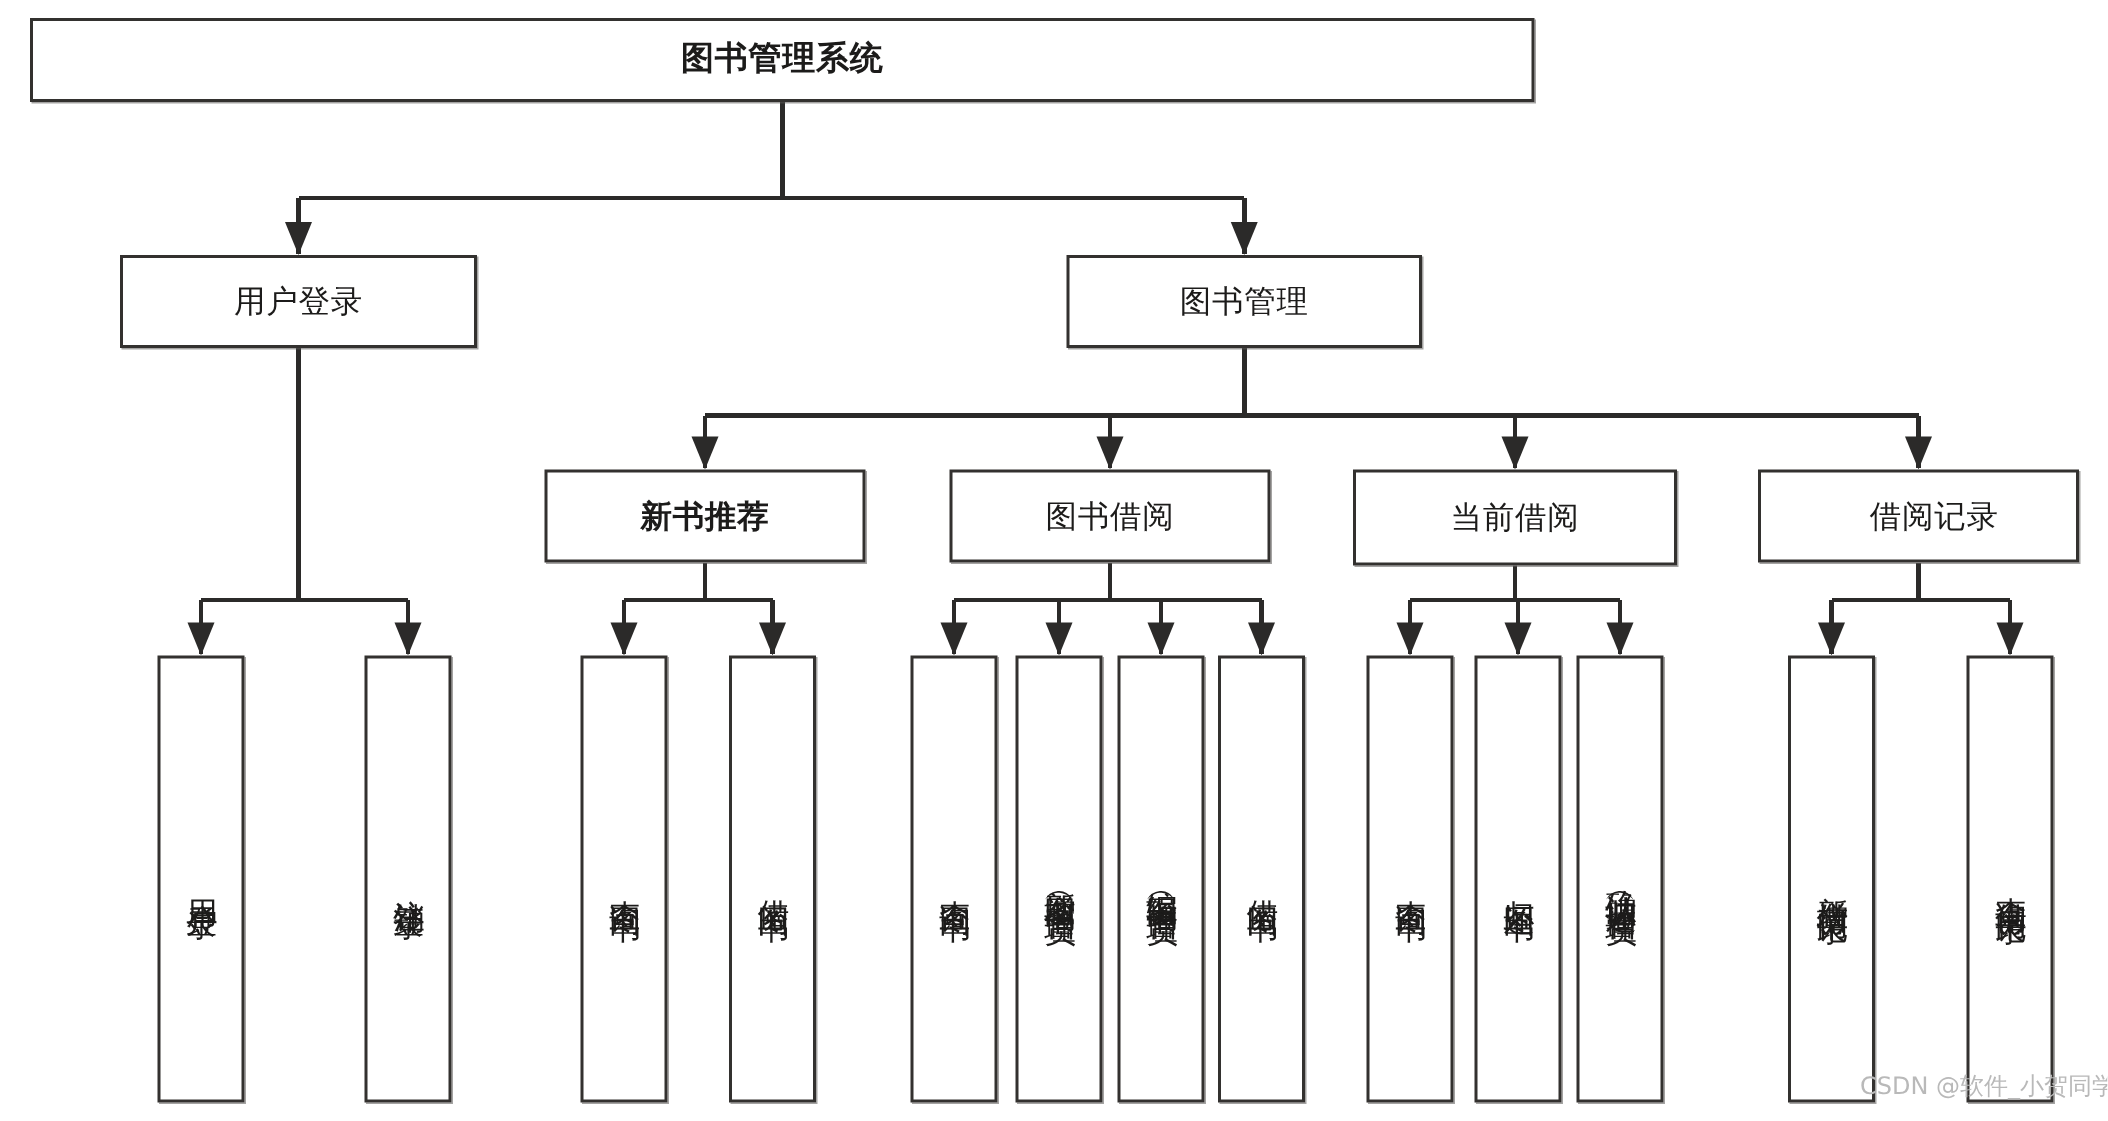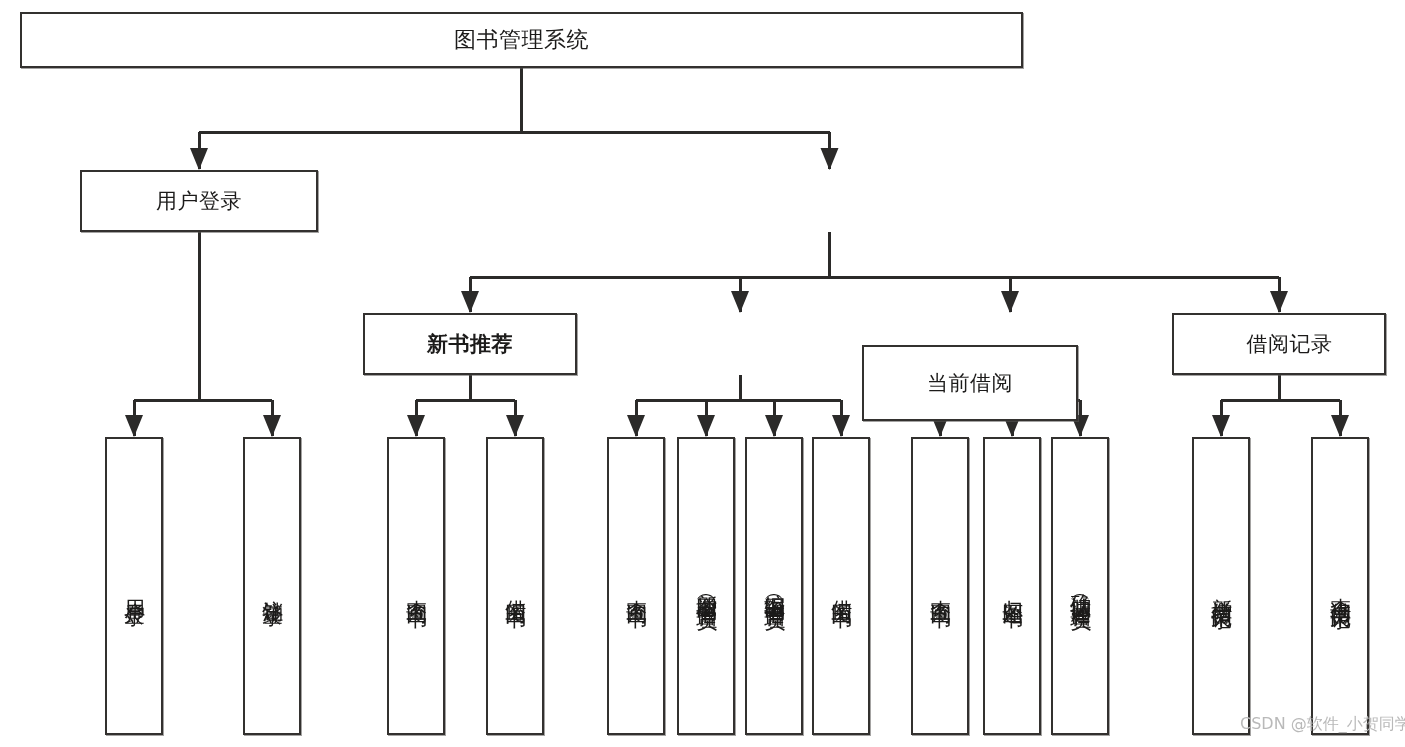--- a/index.html
+++ b/index.html
@@ -133,32 +133,38 @@
       <line x1="1080" y1="400" x2="1080" y2="436" stroke="#2b2a29" stroke-width="3" shape-rendering="crispEdges"></line>
       <polygon points="1071,415 1089,415 1080,437" fill="#2b2a29"></polygon>
       <line x1="1279" y1="375" x2="1279" y2="400" stroke="#2b2a29" stroke-width="3" shape-rendering="crispEdges"></line>
       <line x1="1221" y1="400" x2="1340" y2="400" stroke="#2b2a29" stroke-width="3" shape-rendering="crispEdges"></line>
       <line x1="1221" y1="400" x2="1221" y2="436" stroke="#2b2a29" stroke-width="3" shape-rendering="crispEdges"></line>
       <polygon points="1212,415 1230,415 1221,437" fill="#2b2a29"></polygon>
       <line x1="1340" y1="400" x2="1340" y2="436" stroke="#2b2a29" stroke-width="3" shape-rendering="crispEdges"></line>
       <polygon points="1331,415 1349,415 1340,437" fill="#2b2a29"></polygon>
     </svg>
 
-  <div class="node root horiz" style="left:20px; top:12px; width:1003px; height:56px;">
+  <div class="node root horiz" style="left:20px; top:12px; width:1003px; height:56px;font-weight:bold;">
     <span class="node-label">图书管理系统</span>
   </div>
 
   <div class="node horiz" style="left:80px; top:170px; width:238px; height:62px;">
     <span class="node-label">用户登录</span>
   </div>
+  <div class="node horiz" style="left:711px; top:170px; width:237px; height:62px;">
+    <span class="node-label">图书管理</span>
+  </div>
 
   <div class="node horiz" style="left:363px; top:313px; width:214px; height:62px;font-weight:bold;">
     <span class="node-label">新书推荐</span>
   </div>
-  <div class="node horiz" style="left:862px; top:313px; width:216px; height:76px;margin-top:32px;">
+  <div class="node horiz" style="left:633px; top:313px; width:214px; height:62px;">
+    <span class="node-label">图书借阅</span>
+  </div>
+  <div class="node horiz" style="left:902px; top:313px; width:216px; height:64px;">
     <span class="node-label">当前借阅</span>
   </div>
   <div class="node horiz" style="left:1172px; top:313px; width:214px; height:62px;padding-left:21px;">
     <span class="node-label">借阅记录</span>
   </div>
 
   <div class="node vert" style="left:105px; top:437px; width:58px; height:298px;">
     <span class="node-label">用户登录</span>
   </div>
   <div class="node vert" style="left:243px; top:437px; width:58px; height:298px;">

